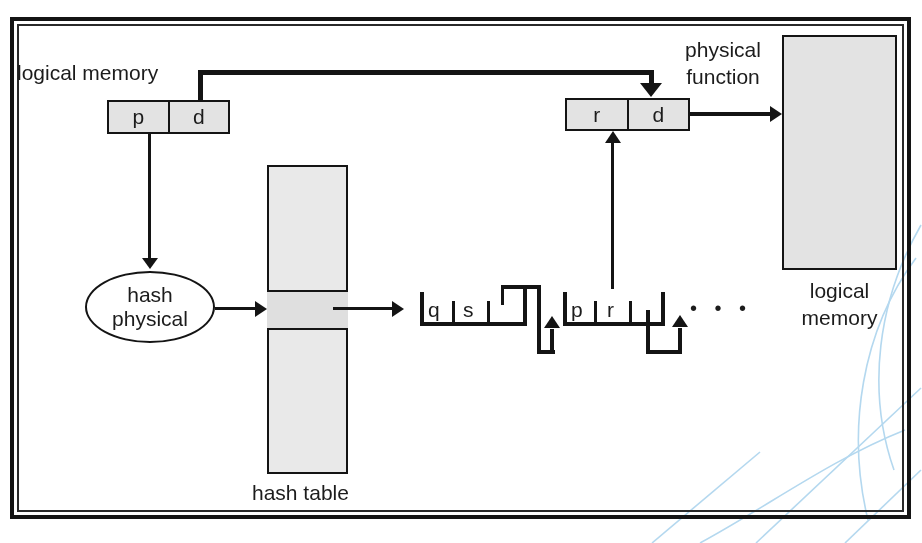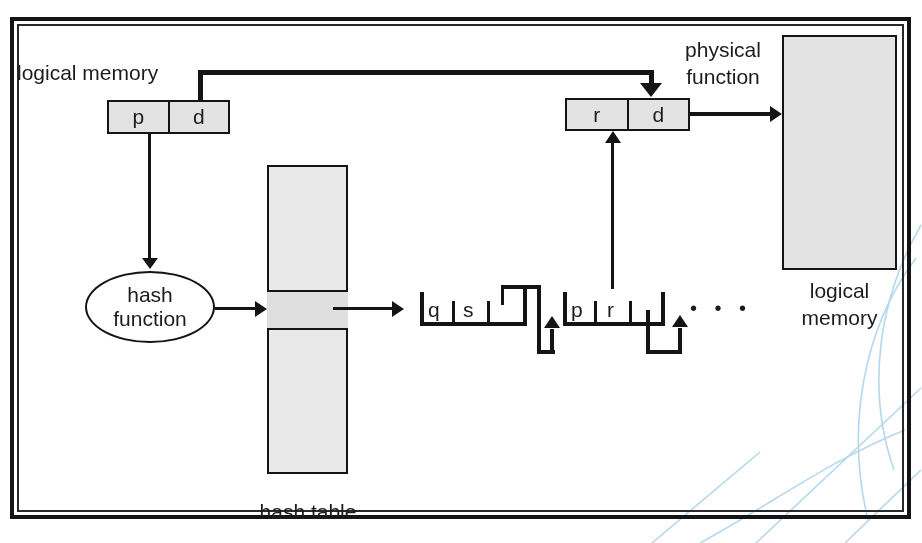--- a/index.html
+++ b/index.html
@@ -67,29 +67,29 @@
 
   <div class="fieldbox z2" style="left:107px;top:100px;width:123px;height:34px;">
     <div class="cell">p</div>
     <div class="cell">d</div>
   </div>
 
   <div class="v z2" style="left:148px;top:134px;height:125px;"></div>
   <div class="ah ah-down z2" style="left:142px;top:258px;"></div>
 
   <div class="ellipse z2">
-    <span style="width:92px;white-space:normal;">hash function</span>
+    <span style="width:92px;white-space:normal;">hash physical</span>
   </div>
 
   <div class="h z2" style="left:215px;top:307px;width:41px;"></div>
   <div class="ah ah-right z2" style="left:255px;top:301px;"></div>
 
   <div class="table z2"></div>
   <div class="table-row z2"></div>
-  <div class="lbl z2" style="left:252px;top:499px;width:112px;text-align:center;">hash table</div>
+  <div class="lbl z2" style="left:252px;top:480px;width:112px;text-align:left;">hash table</div>
 
   <div class="h z2" style="left:333px;top:307px;width:61px;"></div>
   <div class="ah ah-right z2" style="left:392px;top:301px;"></div>
 
   <div class="v z2" style="left:420px;top:292px;height:33px;width:3.5px;"></div>
   <div class="h z2" style="left:420px;top:322px;width:107px;height:3.5px;"></div>
   <div class="v z2" style="left:452px;top:301px;height:23px;"></div>
   <div class="v z2" style="left:487px;top:301px;height:23px;"></div>
   <div class="v z2" style="left:523px;top:285px;height:40px;width:3.5px;"></div>
   <div class="node-text z2" style="left:428px;top:299px;">q</div>

